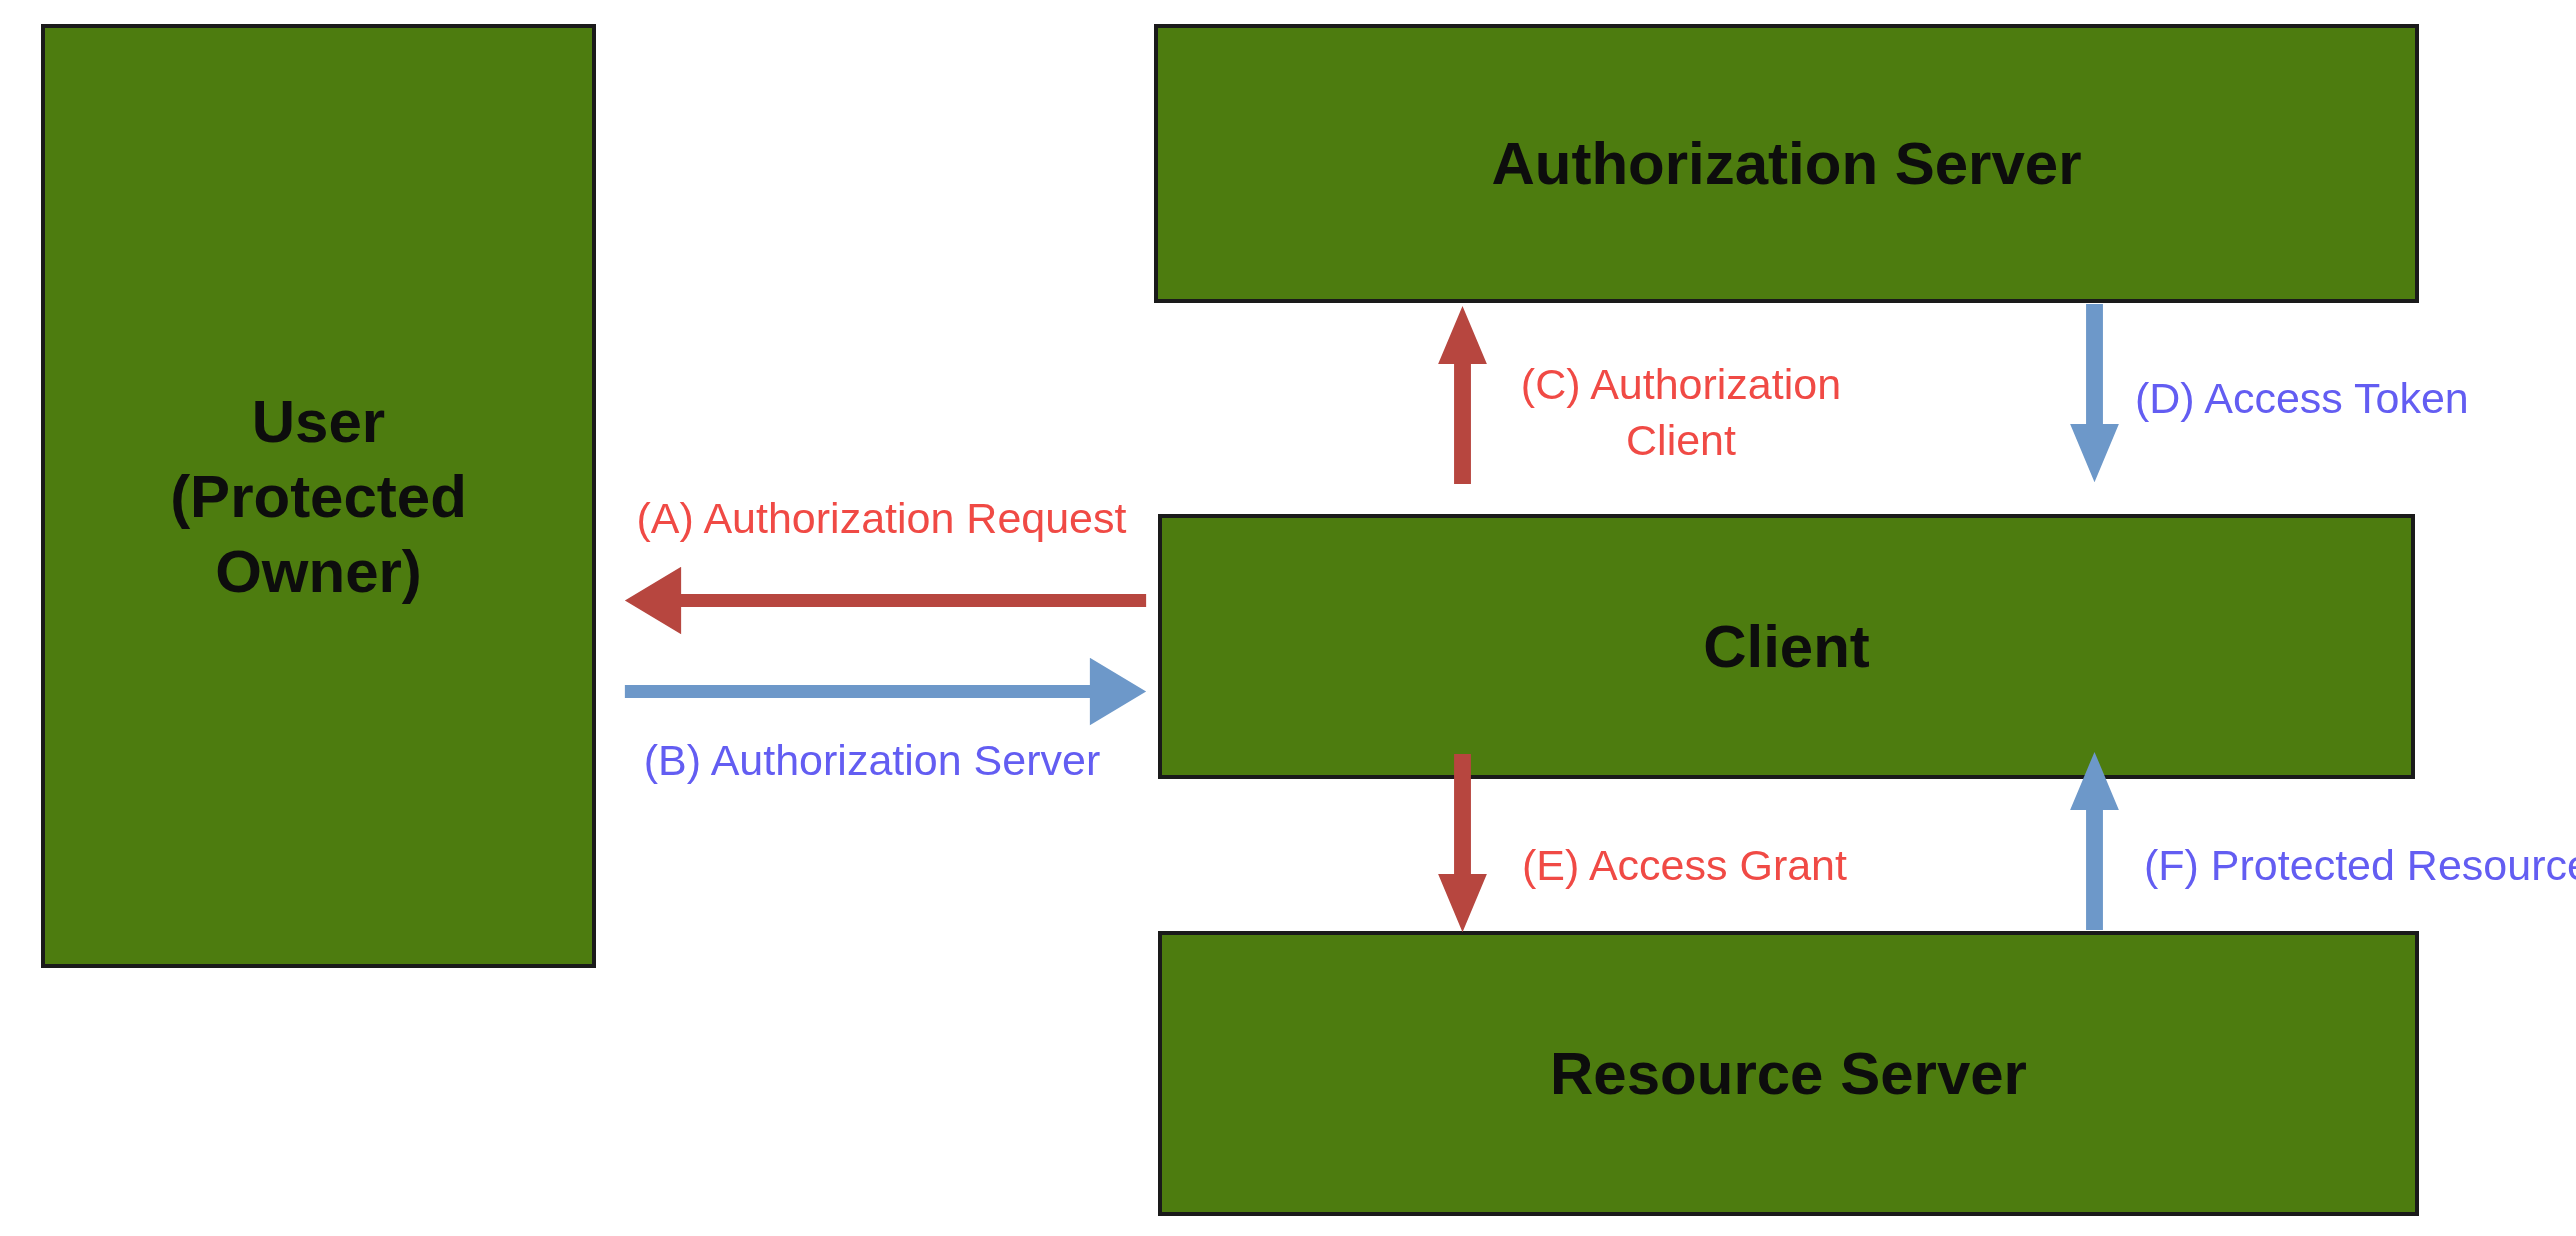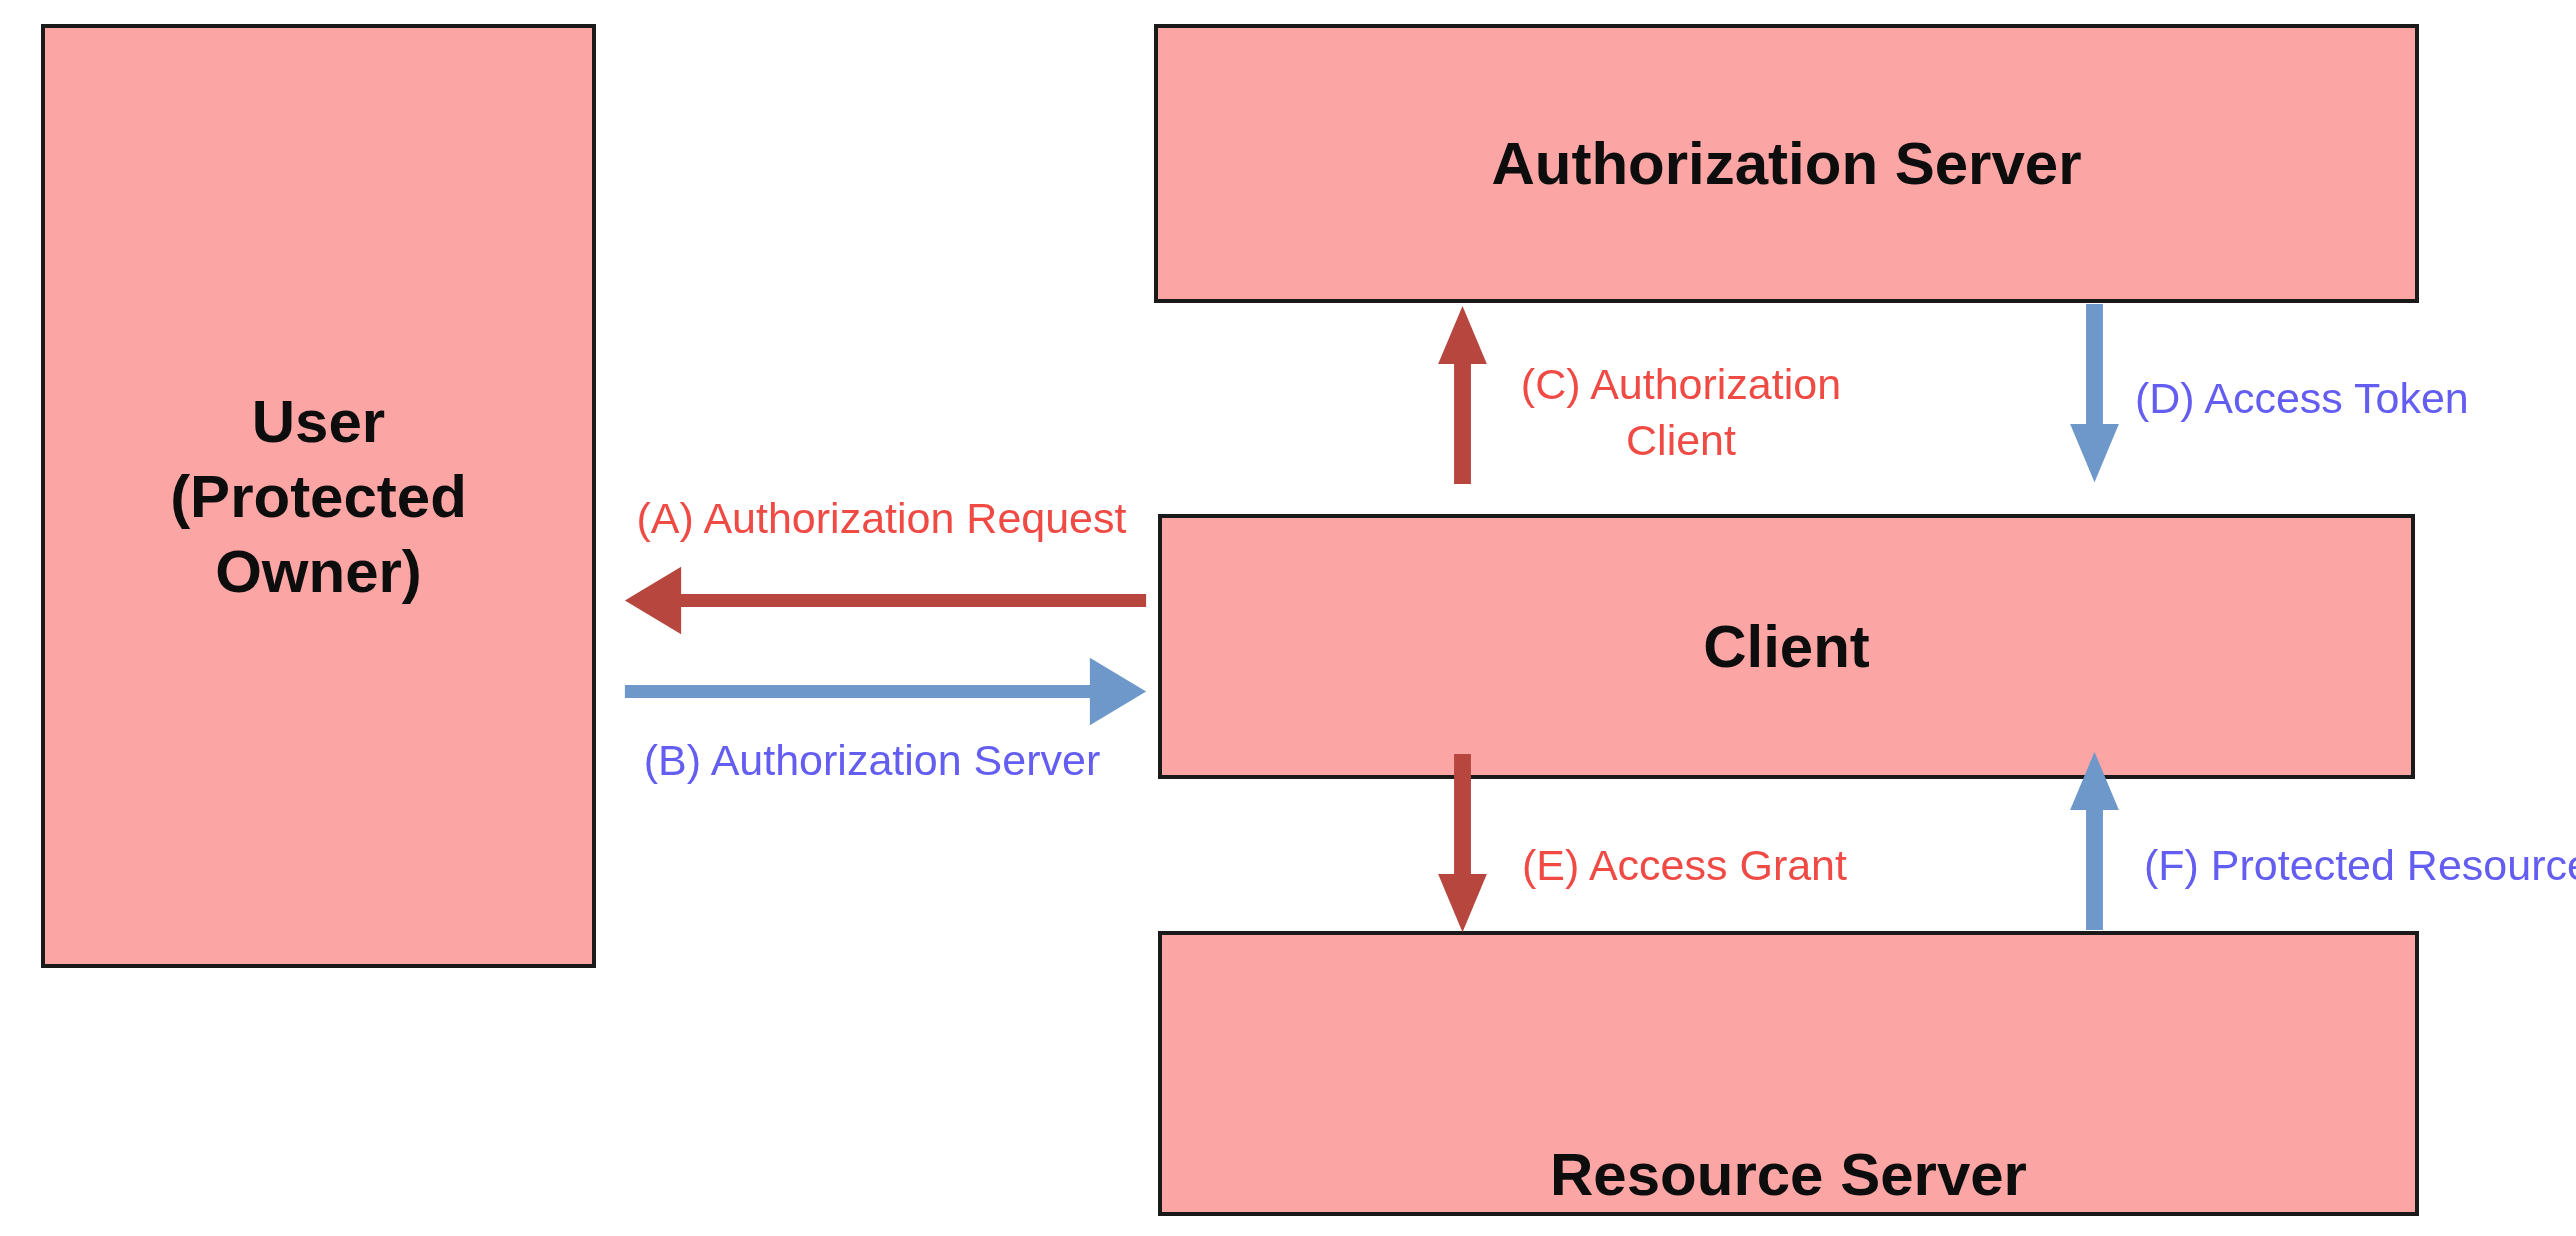--- a/index.html
+++ b/index.html
@@ -10,35 +10,35 @@
     width: 2576px;
     height: 1236px;
     background: var(--background, #ffffff);
     font-family: "Liberation Sans", sans-serif;
     overflow: hidden;
   }
 
   
   .node {
     position: absolute;
-    background: #fca5a5;
+    background: #4d7c0f;
     border: 4.7px solid var(--box-border, #1a1a1a);
     display: flex;
     align-items: center;
     justify-content: center;
     text-align: center;
     color: var(--box-text, #0d0d0d);
     font-weight: bold;
     font-size: 60px;
     line-height: 75px;
   }
   .node--user            { left: 41px;   top: 24.4px;  width: 555px;  height: 944px; }
   .node--auth-server     { left: 1154px; top: 23.5px;  width: 1265px; height: 279px; }
   .node--client          { left: 1158px; top: 486px; width: 1257px; height: 265px; margin-top: 28px; }
-  .node--resource-server { left: 1158px; top: 931px; width: 1261px; height: 285px; align-items: flex-end; }
+  .node--resource-server { left: 1158px; top: 931px; width: 1261px; height: 285px; }
 
   
   .arrow { position: absolute; display: block; }
   .fill-red  { fill: var(--red-arrow, #b7463f); }
   .fill-blue { fill: var(--blue-arrow, #6d98c9); }
 
   .arrow--a { left: 623px;  top: 559px; }
   .arrow--b { left: 623px;  top: 650px; }
   .arrow--c { left: 1436px; top: 304px; }
   .arrow--d { left: 2068px; top: 304px; }

